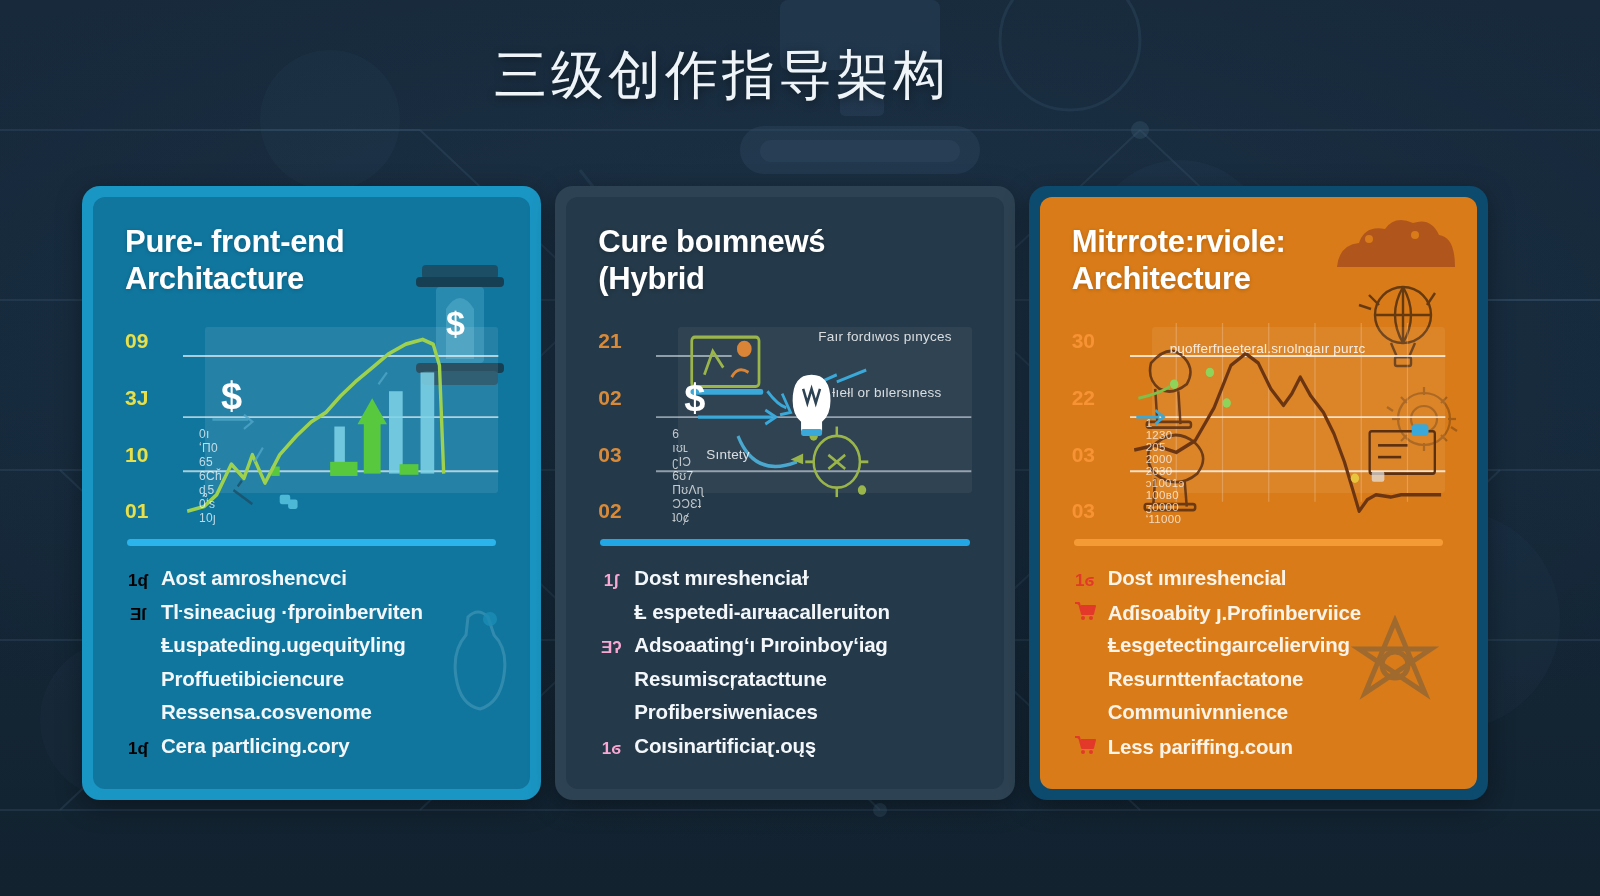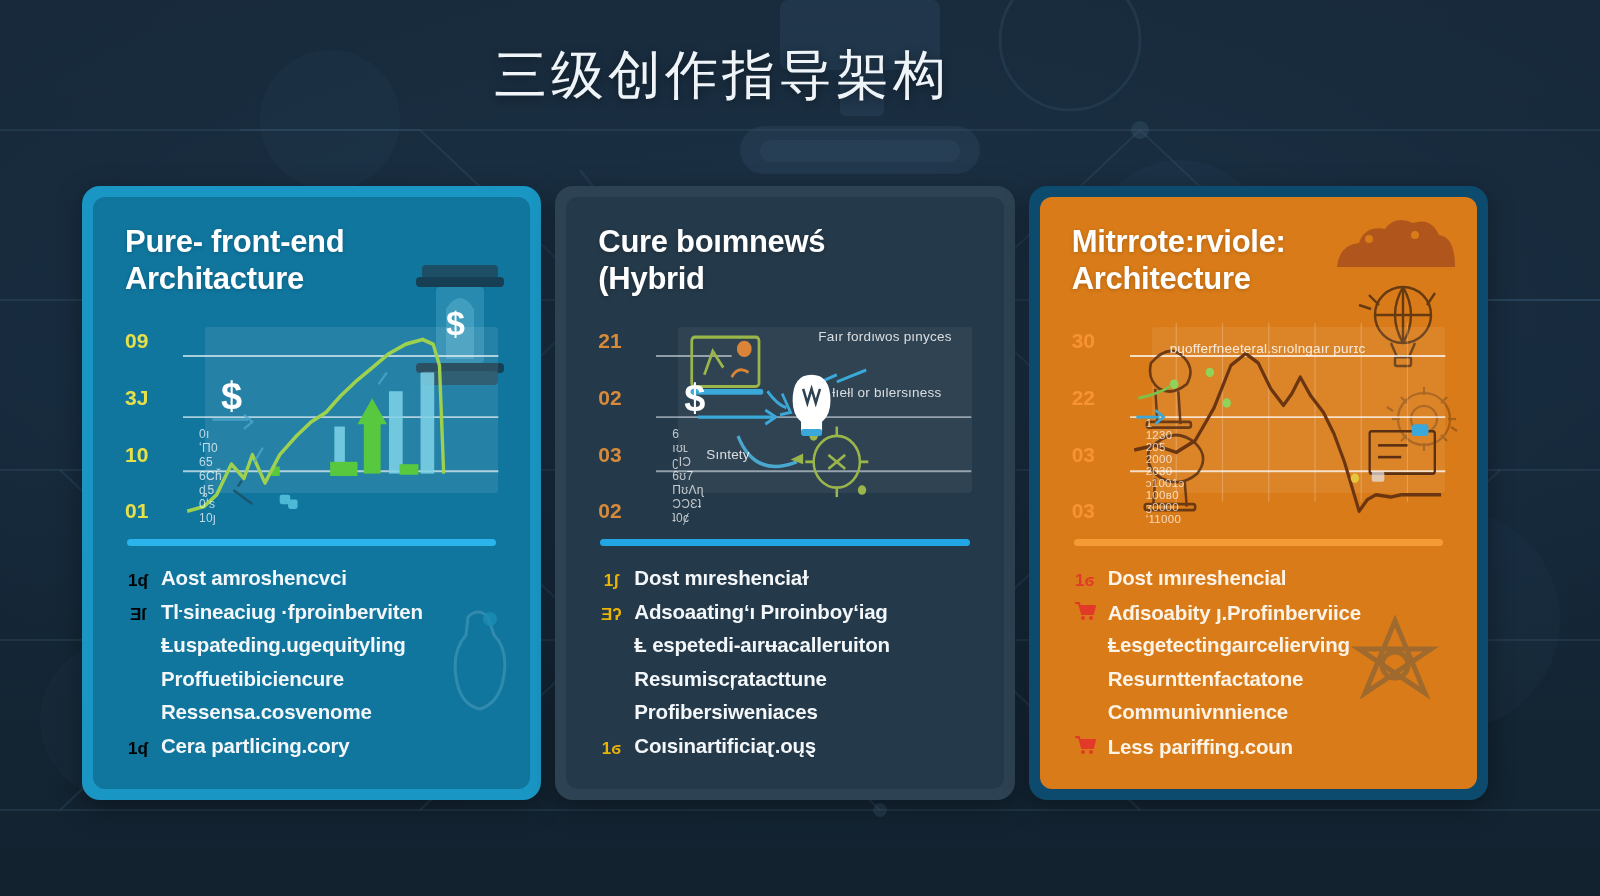--- a/index.html
+++ b/index.html
@@ -131,21 +131,21 @@
   .bullet-row {
     display:flex; align-items:baseline; gap:10px;
     height:33.5px;
   }
   .bullet-icon {
     width:26px; flex:0 0 26px; text-align:center;
     font-size:17px; font-weight:bold; line-height:1;
     transform:translateY(1px);
   }
   .bi-orange { color:#000000; }
-  .bi-yellow { color:#eab308;text-align:center; }
+  .bi-yellow { color:#f9a8d4;text-align:center; }
   .bi-red    { color:#e2392a; }
   .bullet-text {
     font-size:20.5px; font-weight:bold; color:#f3f7fa;
     letter-spacing:-.2px; white-space:nowrap;
   }
   .t-orange .bullet-text { color:#fdf3e6; }
 
   
   .deco { position:absolute; pointer-events:none; }
   .hourglass { right:26px; top:66px; }
@@ -401,26 +401,26 @@
       </div>
 
       <div class="divider d-slate"></div>
 
       <div class="bullets">
         <div class="bullet-row">
           <span class="bullet-icon bi-yellow">1ʃ</span>
           <span class="bullet-text">Dost mıreshenciaɫ</span>
         </div>
         <div class="bullet-row">
+          <span class="bullet-icon bi-yellow"></span>
+          <span class="bullet-text">Ⱡ espetedi-aırʉacalleruiton</span>
+        </div>
+        <div class="bullet-row">
           <span class="bullet-icon bi-yellow">Ǝʔ</span>
           <span class="bullet-text">Adsoaatingʻı Pıroinboyʻiag</span>
-        </div>
-        <div class="bullet-row">
-          <span class="bullet-icon bi-yellow"></span>
-          <span class="bullet-text">Ⱡ espetedi-aırʉacalleruiton</span>
         </div>
         <div class="bullet-row">
           <span class="bullet-icon bi-yellow"></span>
           <span class="bullet-text">Resumiscŗatacttune</span>
         </div>
         <div class="bullet-row">
           <span class="bullet-icon bi-yellow"></span>
           <span class="bullet-text">Profibersiweniaces</span>
         </div>
         <div class="bullet-row">

